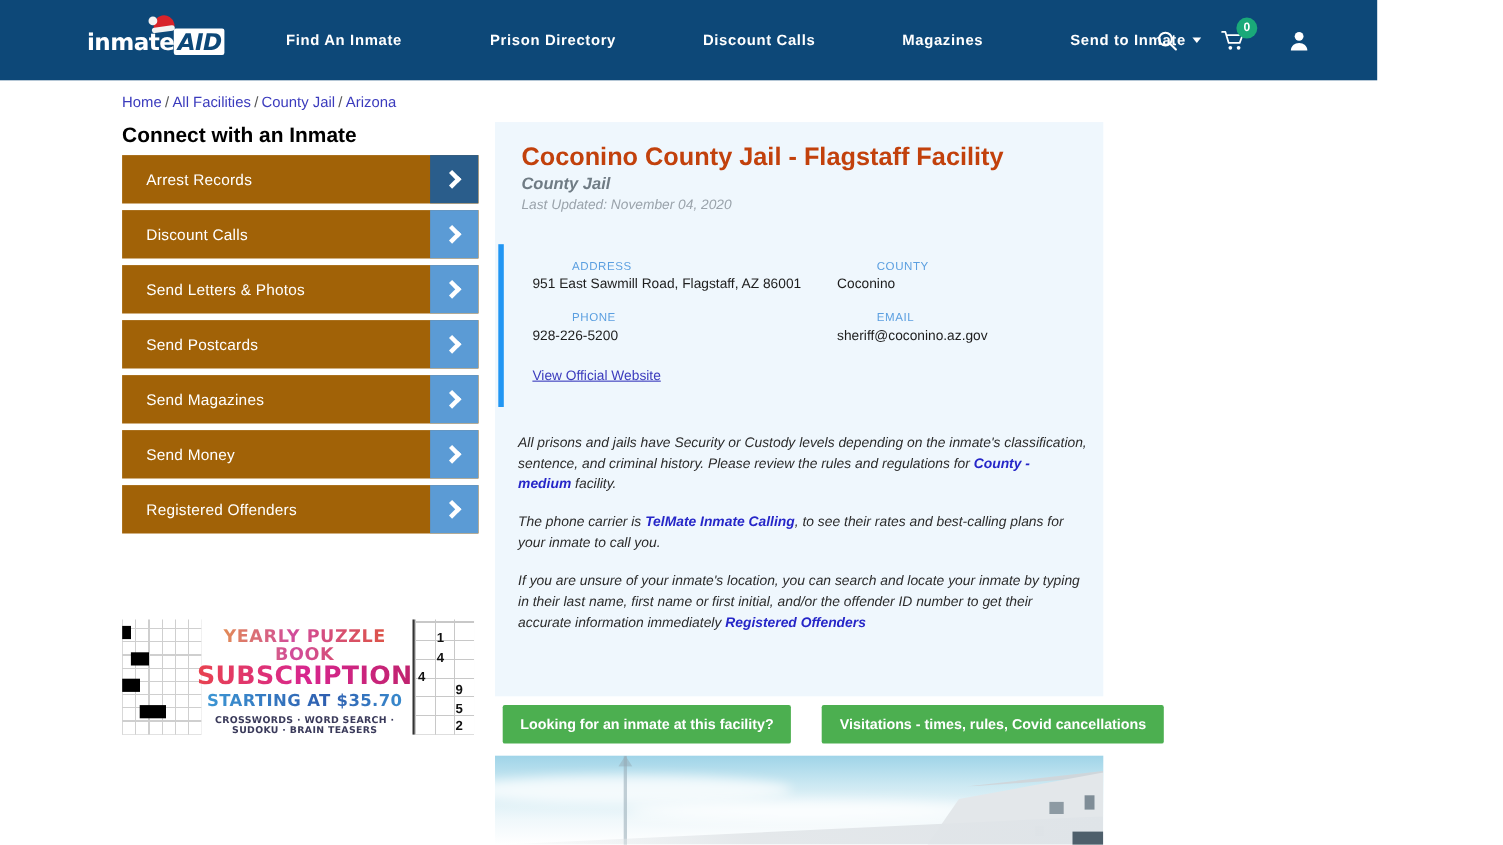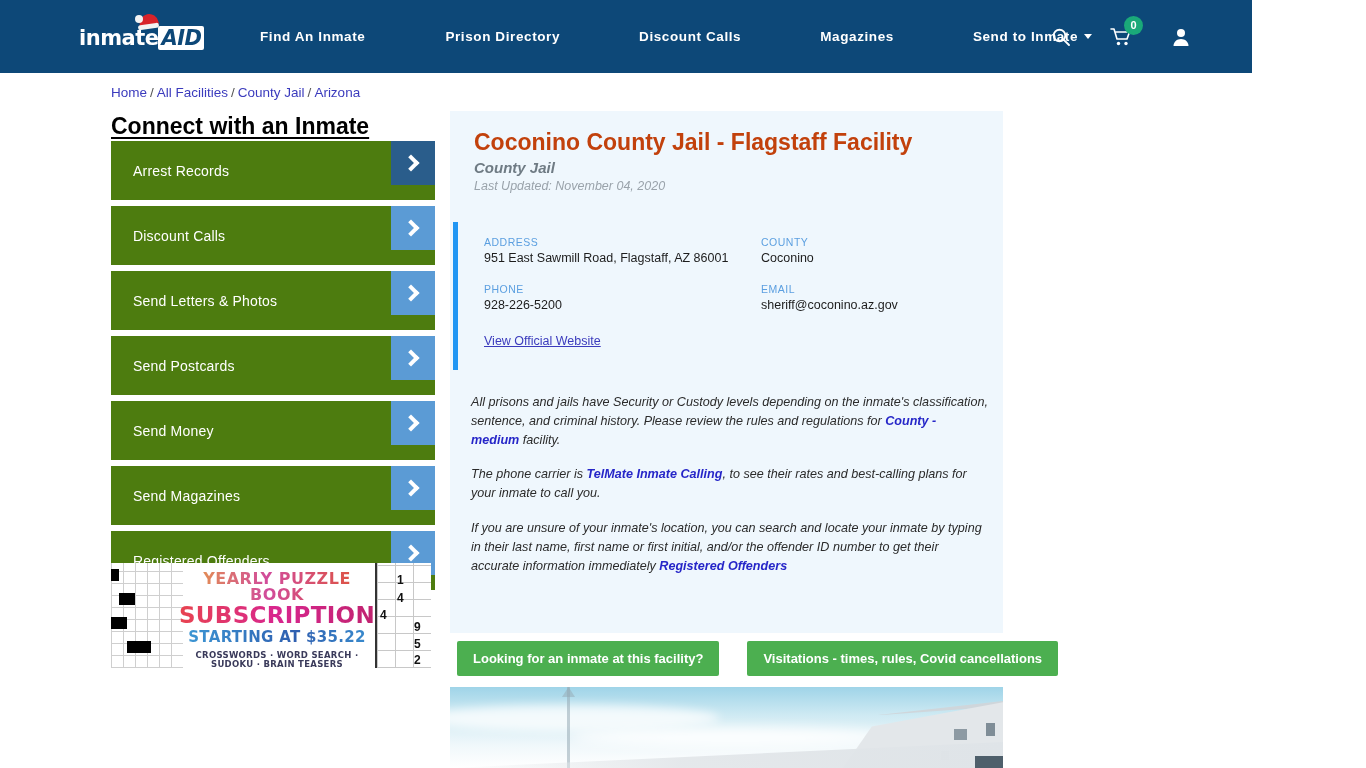--- a/index.html
+++ b/index.html
@@ -100,28 +100,28 @@
     position: absolute; left: 111px; top: 85px;
     font-size: 13.5px; color: #333333;
     white-space: nowrap;
   }
   .crumb { color: #3b3bbd; text-decoration: none; cursor: pointer; }
   .crumb-sep { color: #555555; margin: 0 3px; }
 
   
   .side-title {
     position: absolute; left: 111px; top: 113px;
-    font-size: 23px; font-weight: bold; color: #000000;
-    text-decoration: underline; text-underline-offset: 3px;
+    font-size: 19px; font-weight: bold; color: #000000;
+    text-underline-offset: 3px;
     white-space: nowrap;
   }
   .side-list { position: absolute; left: 111px; top: 141px; width: 324px; }
   .side-btn {
-    position: relative; width: 324px; height: 59px;
-    margin-bottom: 6px; background: #4d7c0f;
+    position: relative; width: 324px; height: 44px;
+    margin-bottom: 6px; background: #a16207;
     display: flex; align-items: center; cursor: pointer;
     overflow: hidden;
   }
   .side-btn-label {
     padding-left: 22px; color: #ffffff; font-size: 14px;
     letter-spacing: 0.2px; white-space: nowrap;
   }
   .side-arrow {
     position: absolute; right: 0; top: 0;
     width: 44px; height: 44px; background: #5b9bd5;
@@ -220,21 +220,21 @@
     border-left: 5px solid #2196f3;
   }
   .info-grid {
     position: absolute; left: 26px; top: 14px;
     width: 510px;
   }
   .info-col-a { position: absolute; left: 0; top: 0; width: 260px; }
   .info-col-b { position: absolute; left: 277px; top: 0; width: 230px; }
   .info-lbl {
     font-size: 10.5px; color: #5b9fe0; letter-spacing: 0.5px;
-    text-transform: uppercase; margin-bottom: 3px;
+    text-transform: uppercase; margin-bottom: 3px; margin-left: 36px;
   }
   .info-val {
     font-size: 12.5px; color: #1d1d1d; line-height: 14.5px;
     margin-bottom: 17px;
   }
   .info-link {
     position: absolute; left: 26px; top: 112px;
     font-size: 12.5px; color: #3b3bbd;
     text-decoration: underline; cursor: pointer;
   }
@@ -391,27 +391,27 @@
         <span class="chev"></span>
       </span>
   </div>
   <div class="side-btn">
     <span class="side-btn-label">Send Postcards</span>
     <span class="side-arrow">
         <span class="chev"></span>
       </span>
   </div>
   <div class="side-btn">
+    <span class="side-btn-label">Send Magazines</span>
+    <span class="side-arrow">
+        <span class="chev"></span>
+      </span>
+  </div>
+  <div class="side-btn">
     <span class="side-btn-label">Send Money</span>
-    <span class="side-arrow">
-        <span class="chev"></span>
-      </span>
-  </div>
-  <div class="side-btn">
-    <span class="side-btn-label">Send Magazines</span>
     <span class="side-arrow">
         <span class="chev"></span>
       </span>
   </div>
   <div class="side-btn">
     <span class="side-btn-label">Registered Offenders</span>
     <span class="side-arrow">
         <span class="chev"></span>
       </span>
   </div>
@@ -423,21 +423,21 @@
     <span class="sud-n" style="left:20px;top:10px">1</span>
     <span class="sud-n" style="left:20px;top:28px">4</span>
     <span class="sud-n" style="left:3px;top:45px">4</span>
     <span class="sud-n" style="left:37px;top:57px">9</span>
     <span class="sud-n" style="left:37px;top:74px">5</span>
     <span class="sud-n" style="left:37px;top:90px">2</span>
   </div>
   <div class="ad-text">
     <div class="ad-l1">YEARLY PUZZLE BOOK</div>
     <div class="ad-l2">SUBSCRIPTIONS</div>
-    <div class="ad-l3">STARTING AT $35.22</div>
+    <div class="ad-l3">STARTING AT $35.70</div>
     <div class="ad-l4">CROSSWORDS · WORD SEARCH · SUDOKU · BRAIN TEASERS</div>
   </div>
 </div>
 
 <div class="main-card">
 
   <div class="fac-title">Coconino County Jail - Flagstaff Facility</div>
   <div class="fac-sub">County Jail</div>
   <div class="fac-updated">Last Updated: November 04, 2020</div>
 

